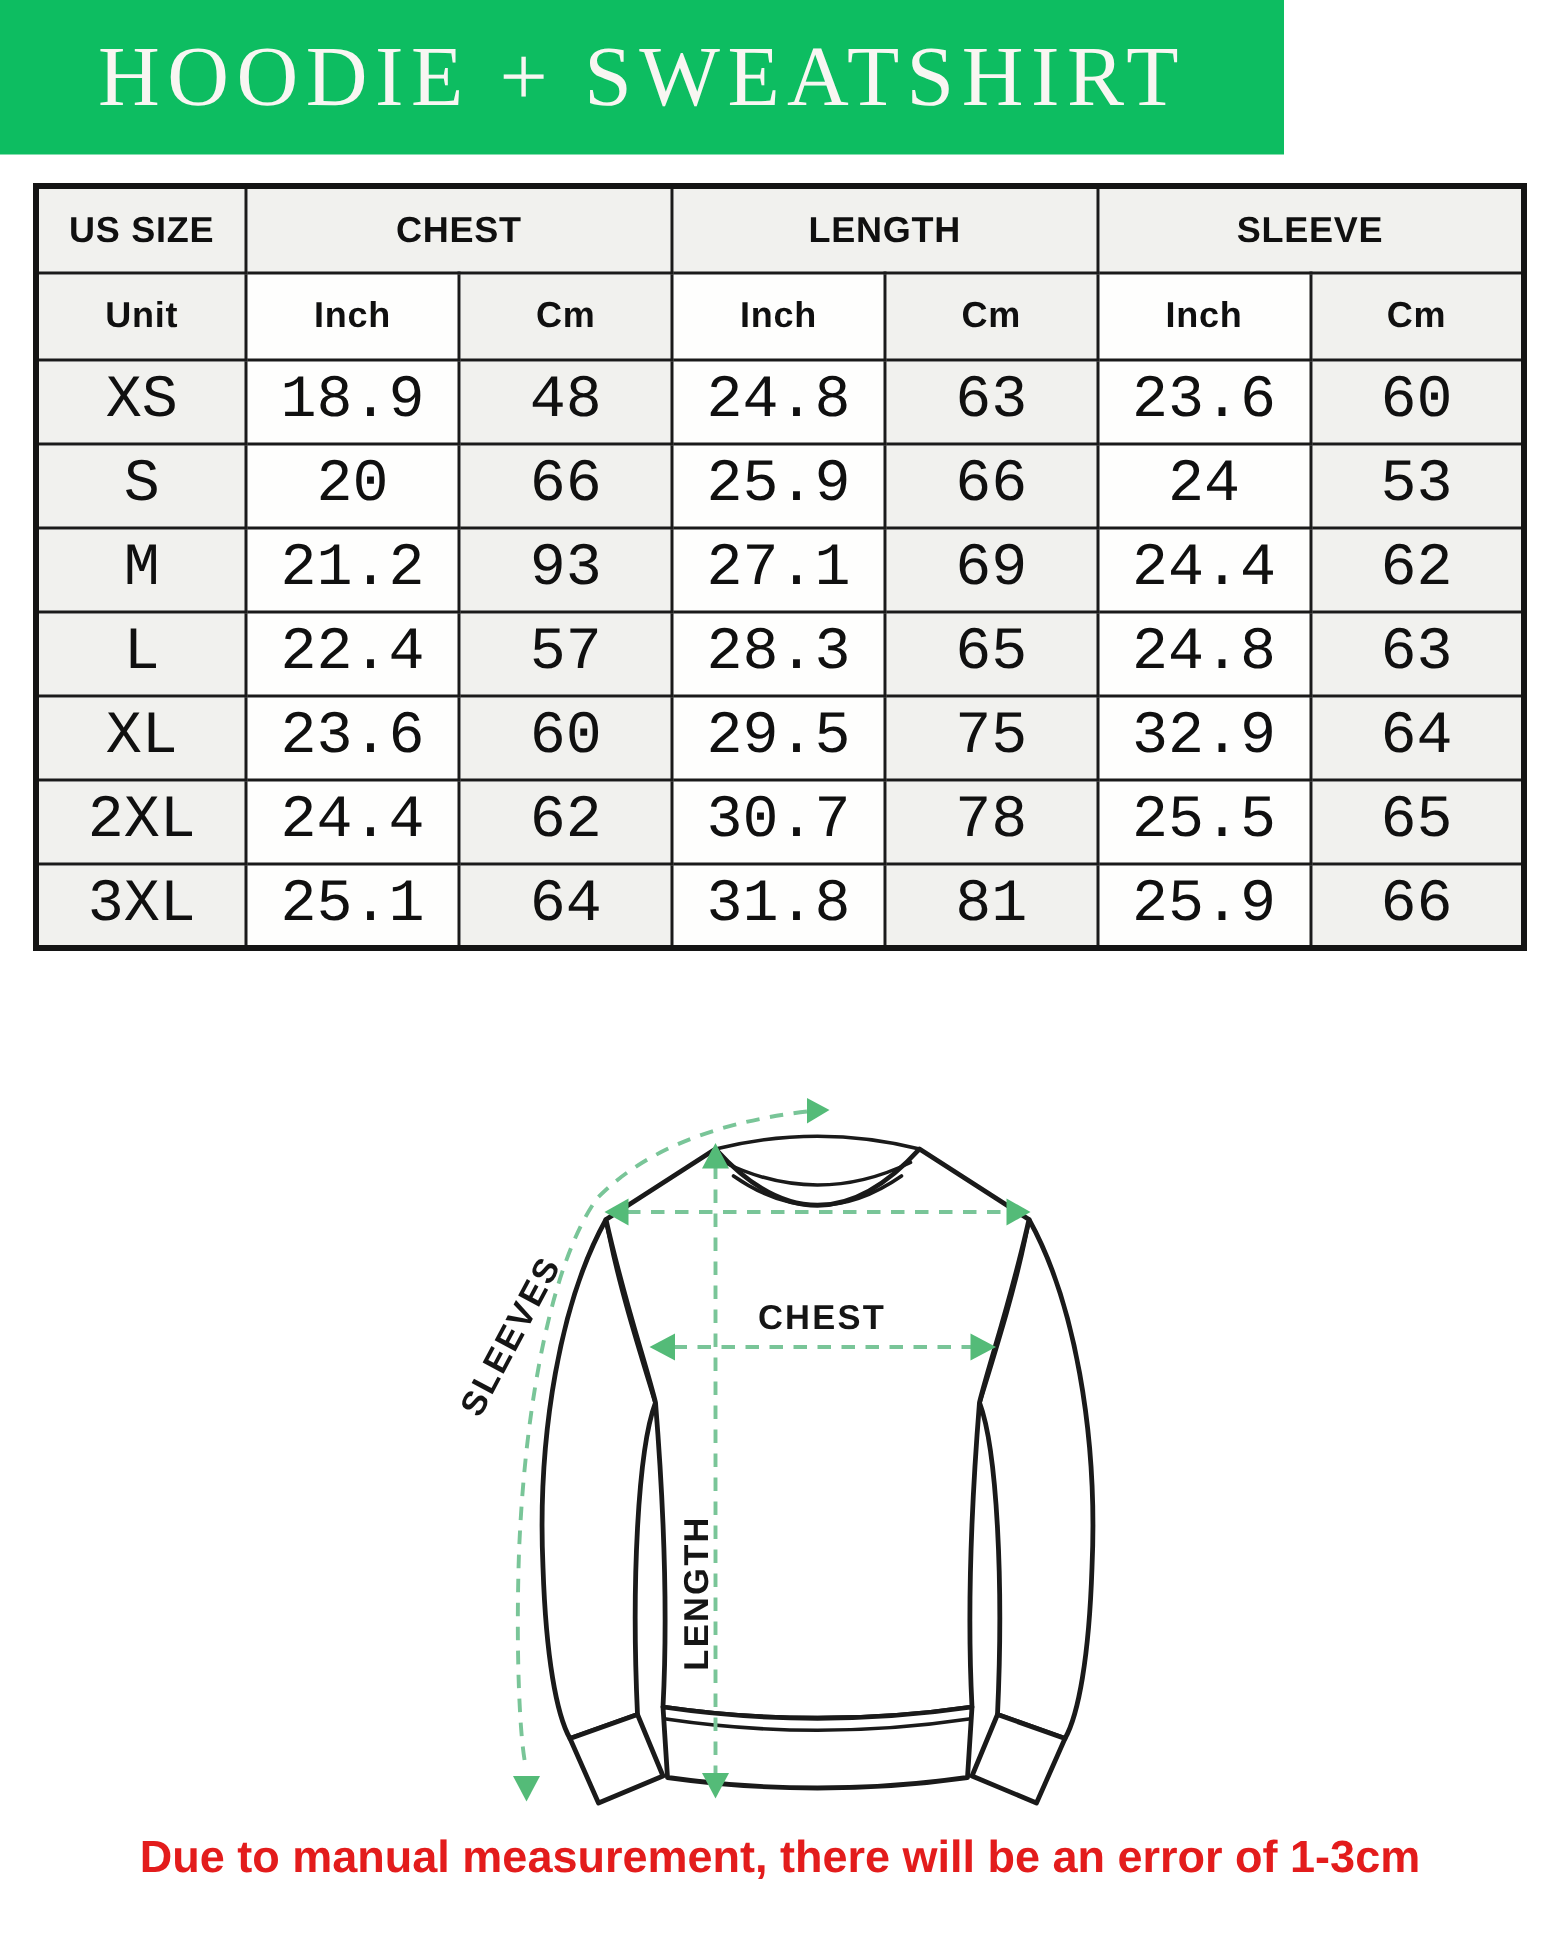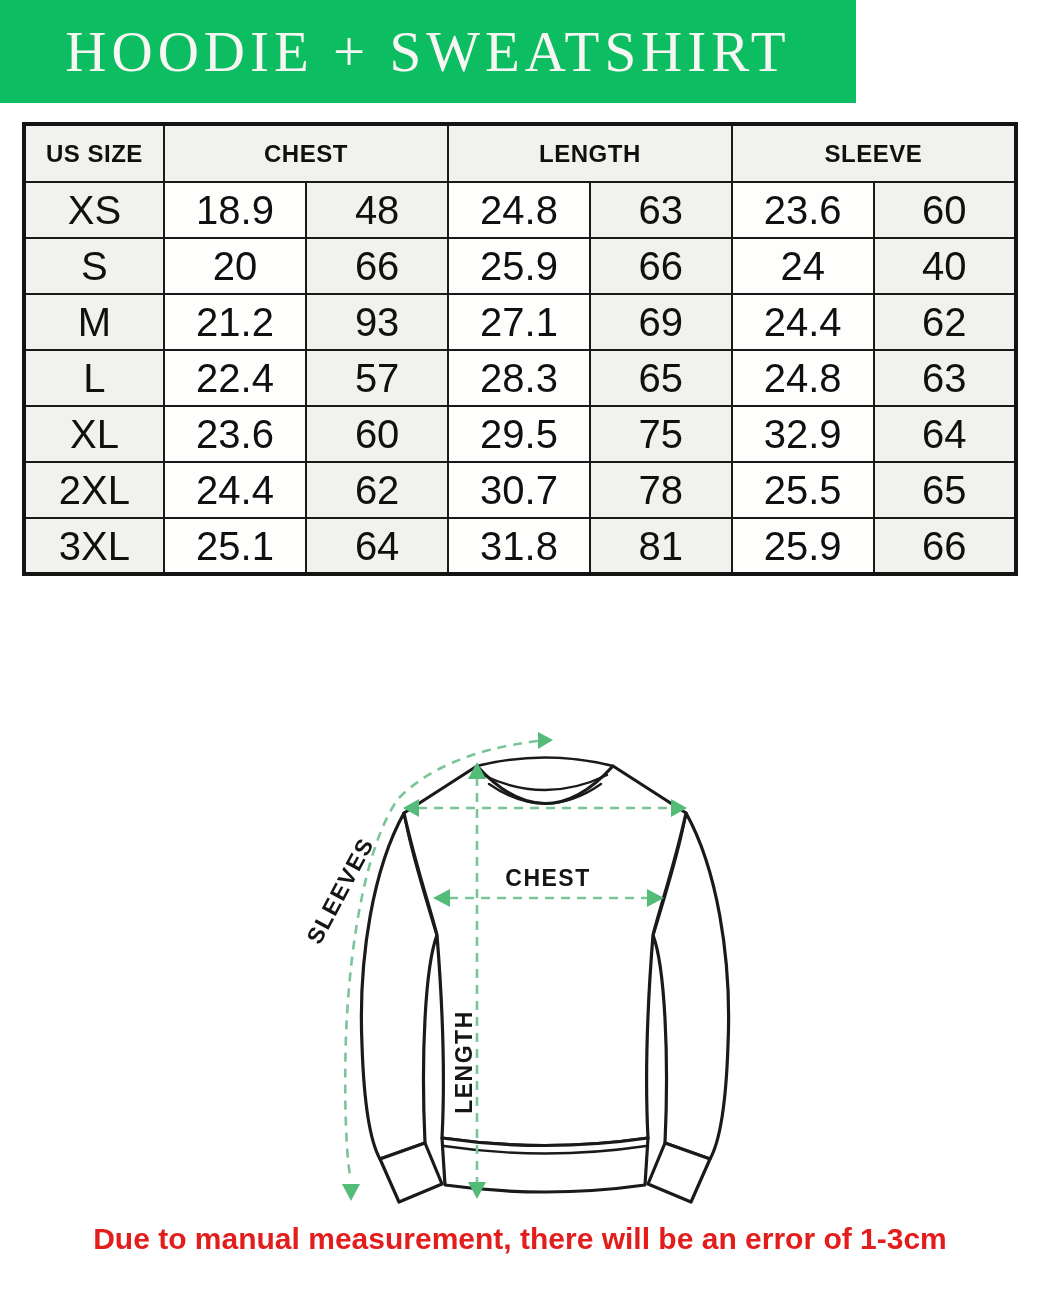--- a/index.html
+++ b/index.html
@@ -50,21 +50,21 @@
   }
   .size-table thead th {
     height: 58px;
     font-family: "Liberation Sans", sans-serif;
     font-weight: bold;
     font-size: 24px;
     letter-spacing: 0.5px;
   }
   .size-table tbody td {
     height: 56px;
-    font-family: Liberation Sans, sans-serif;
+    font-family: Liberation Mono, monospace;
     font-size: 40px;
     line-height: 1;
   }
   .cell-g { background: #f1f1ee; }
   .cell-w { background: #fefefd; }
 
   
   .diagram-svg {
     position: absolute;
     left: 280px; top: 695px;
@@ -113,39 +113,48 @@
         <col style="width:14.3%">
         <col style="width:14.35%">
     </colgroup>
     <thead>
       <tr>
         <th class="cell-g">US SIZE</th>
         <th class="cell-g" colspan="2">CHEST</th>
         <th class="cell-g" colspan="2">LENGTH</th>
         <th class="cell-g" colspan="2">SLEEVE</th>
       </tr>
+      <tr>
+        <th class="cell-g">Unit</th>
+        <th class="cell-w">Inch</th>
+        <th class="cell-g">Cm</th>
+        <th class="cell-w">Inch</th>
+        <th class="cell-g">Cm</th>
+        <th class="cell-w">Inch</th>
+        <th class="cell-g">Cm</th>
+      </tr>
     </thead>
     <tbody>
       <tr>
         <td class="cell-g">XS</td>
         <td class="cell-w">18.9</td>
         <td class="cell-g">48</td>
         <td class="cell-w">24.8</td>
         <td class="cell-g">63</td>
         <td class="cell-w">23.6</td>
         <td class="cell-g">60</td>
       </tr>
       <tr>
         <td class="cell-g">S</td>
         <td class="cell-w">20</td>
         <td class="cell-g">66</td>
         <td class="cell-w">25.9</td>
         <td class="cell-g">66</td>
         <td class="cell-w">24</td>
-        <td class="cell-g">40</td>
+        <td class="cell-g">53</td>
       </tr>
       <tr>
         <td class="cell-g">M</td>
         <td class="cell-w">21.2</td>
         <td class="cell-g">93</td>
         <td class="cell-w">27.1</td>
         <td class="cell-g">69</td>
         <td class="cell-w">24.4</td>
         <td class="cell-g">62</td>
       </tr>

